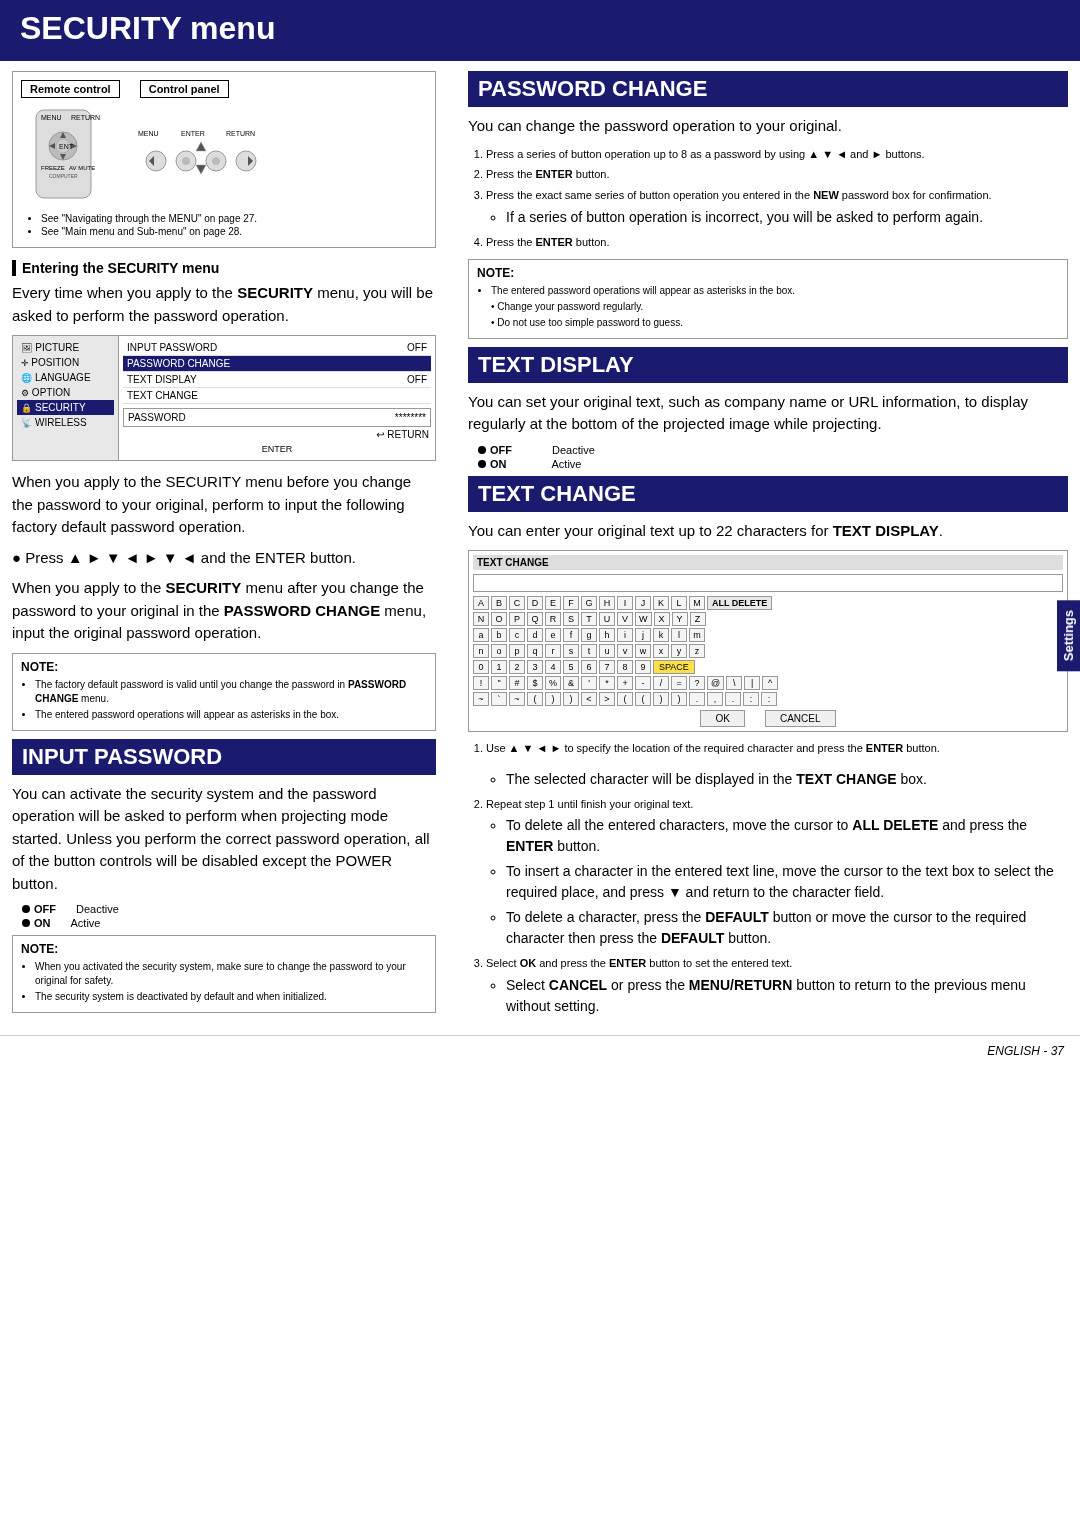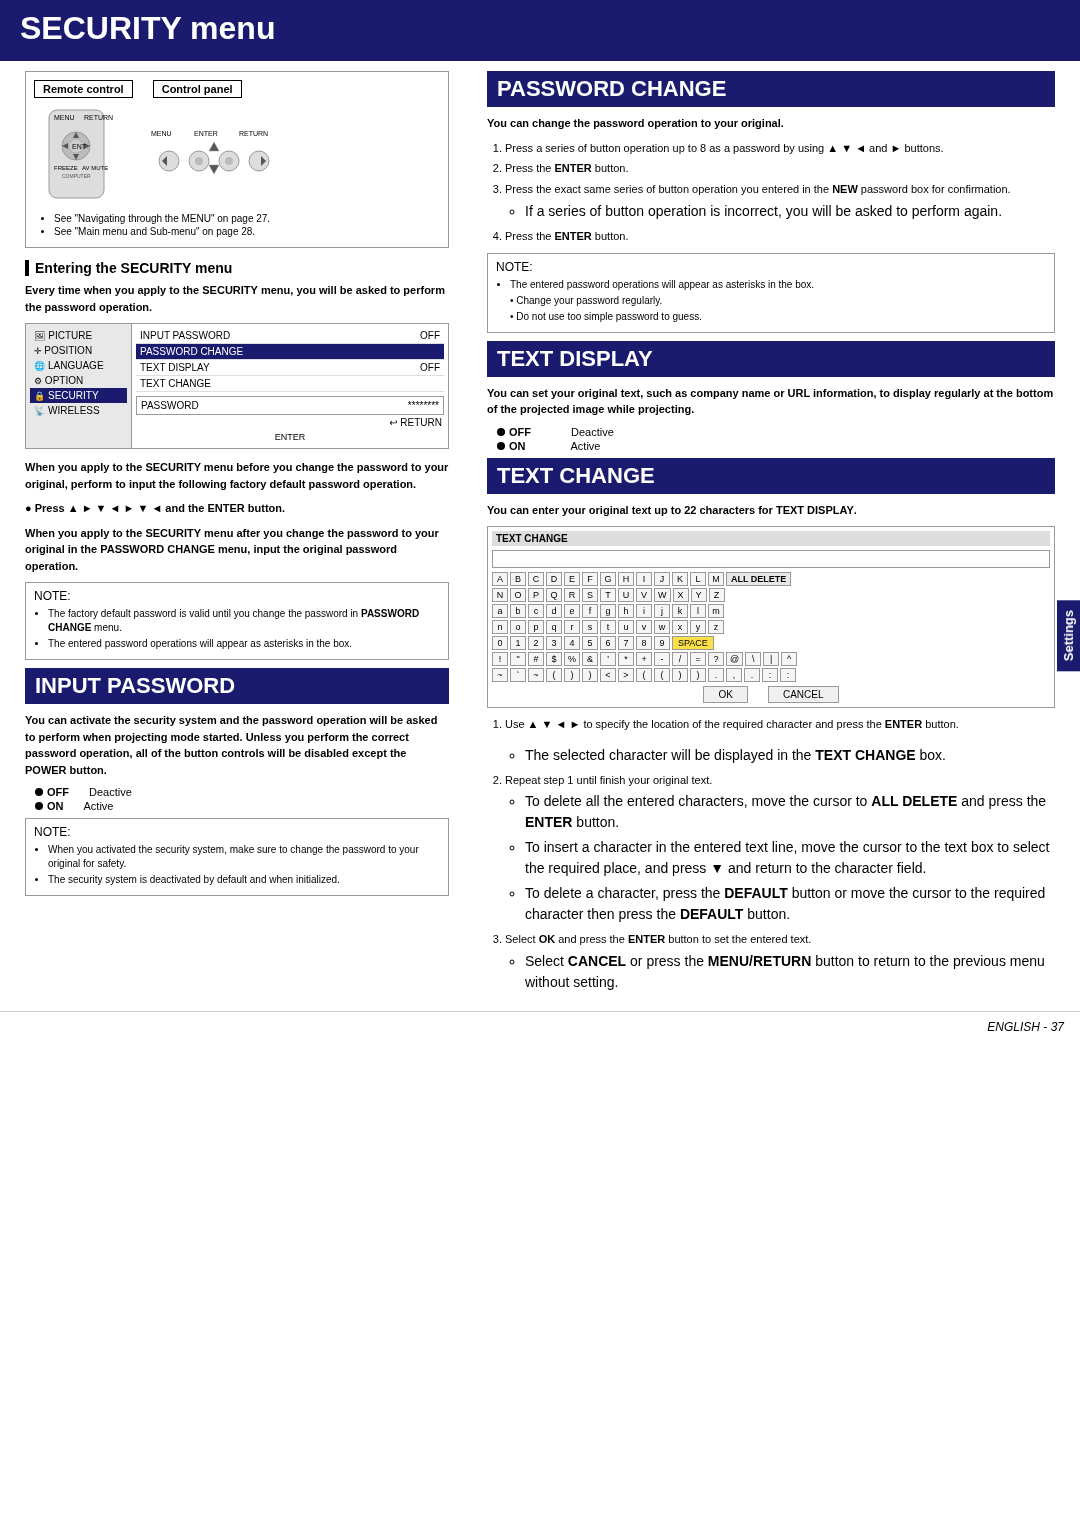--- a/index.html
+++ b/index.html
@@ -16,22 +16,22 @@
       background: #1a1a6e;
       color: #fff;
       font-size: 32px;
       font-weight: bold;
       padding: 10px 20px 14px 20px;
       margin-bottom: 10px;
     }
 
     .main-content {
       display: flex;
-      gap: 14px;
-      padding: 0 25px;
+      gap: 8px;
+      padding: 0 12px;
     }
 
     .left-col {
       width: 440px;
       flex-shrink: 0;
       padding-right: 16px;
     }
 
     .right-col {
       flex: 1;
@@ -90,24 +90,23 @@
     
     .subsection-title {
       font-size: 14px;
       font-weight: bold;
       border-left: 4px solid #000;
       padding-left: 6px;
       margin-bottom: 6px;
     }
 
     .body-text {
-      font-size: 11px;
+      font-size: 15px;
       margin-bottom: 8px;
       line-height: 1.5;
-      font-weight: bold;
     }
 
     
     .menu-diagram {
       border: 1px solid #999;
       padding: 0;
       margin-bottom: 10px;
       display: flex;
       font-size: 10px;
     }
@@ -166,21 +165,21 @@
     
     .note-box {
       border: 1px solid #999;
       padding: 6px 8px;
       margin-bottom: 8px;
       font-size: 10px;
     }
 
     .note-title {
       font-size: 12px;
-      font-weight: normal;
+      font-weight: bold;
       margin-bottom: 4px;
     }
 
     .note-box ul {
       padding-left: 14px;
     }
 
     .note-box li {
       margin-bottom: 2px;
       line-height: 1.4;

